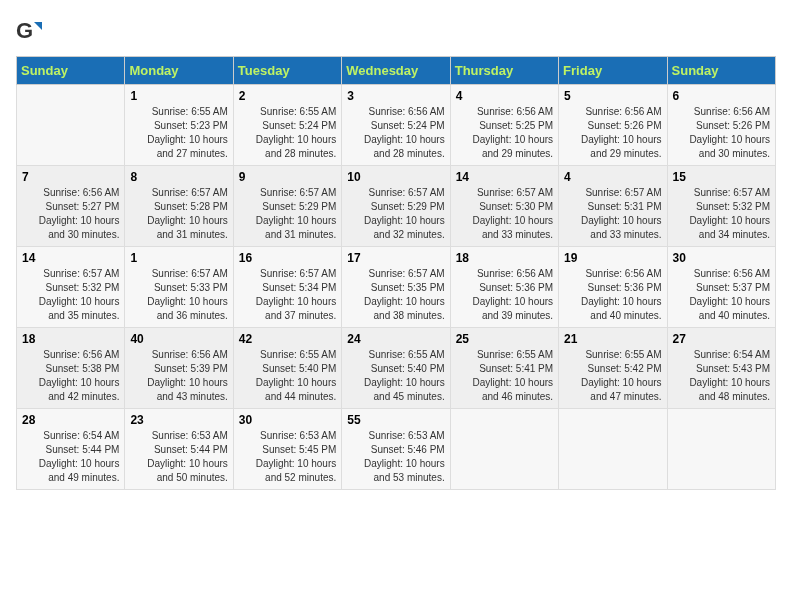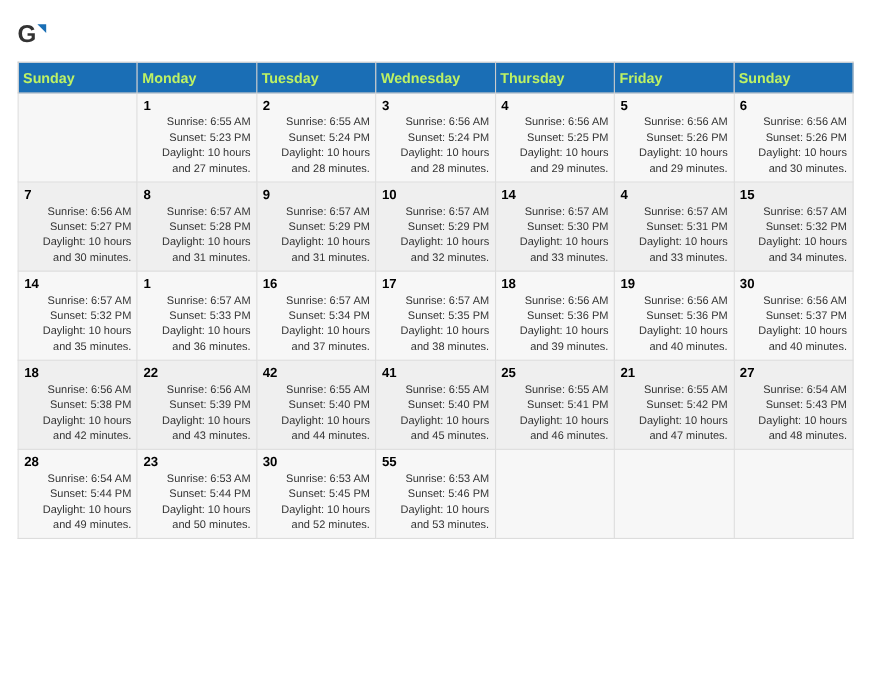--- a/index.html
+++ b/index.html
@@ -240,33 +240,33 @@
         </td>
       </tr>
       <tr>
         <td>
           <span class="day-num">18</span>
         <div class="day-info">
           Sunrise: 6:56 AM<br>Sunset: 5:38 PM<br>Daylight: 10 hours and 42 minutes.
         </div>
         </td>
         <td>
-          <span class="day-num">22</span>
+          <span class="day-num">40</span>
         <div class="day-info">
           Sunrise: 6:56 AM<br>Sunset: 5:39 PM<br>Daylight: 10 hours and 43 minutes.
         </div>
         </td>
         <td>
           <span class="day-num">42</span>
         <div class="day-info">
           Sunrise: 6:55 AM<br>Sunset: 5:40 PM<br>Daylight: 10 hours and 44 minutes.
         </div>
         </td>
         <td>
-          <span class="day-num">41</span>
+          <span class="day-num">24</span>
         <div class="day-info">
           Sunrise: 6:55 AM<br>Sunset: 5:40 PM<br>Daylight: 10 hours and 45 minutes.
         </div>
         </td>
         <td>
           <span class="day-num">25</span>
         <div class="day-info">
           Sunrise: 6:55 AM<br>Sunset: 5:41 PM<br>Daylight: 10 hours and 46 minutes.
         </div>
         </td>

